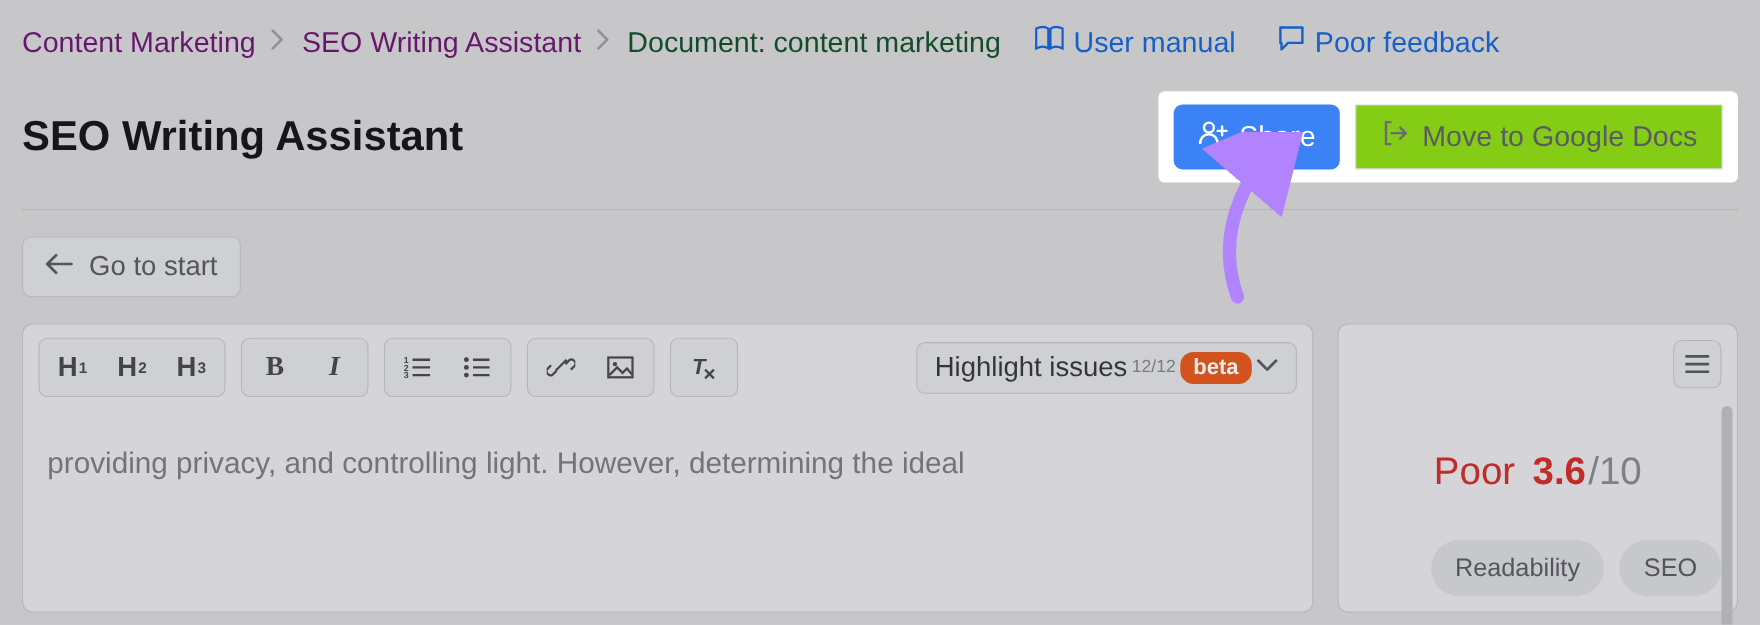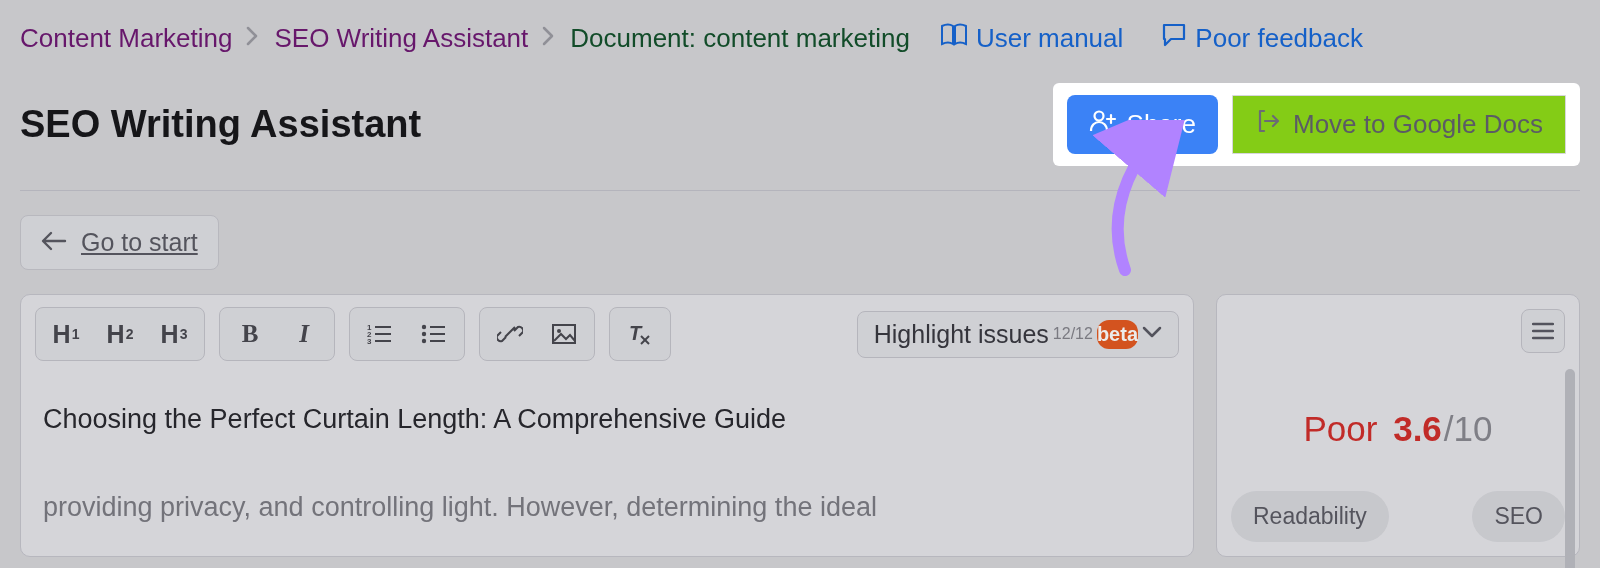--- a/index.html
+++ b/index.html
@@ -17,53 +17,53 @@
 
     .title-row { display: flex; align-items: center; justify-content: space-between; margin-top: 28px; padding-bottom: 24px; border-bottom: 1px solid #c4c4cc; }
     .page-title { font-size: 38px; font-weight: 700; color: #18181c; }
 
     .header-buttons { display: flex; gap: 14px; background: #fff; padding: 12px 14px; border-radius: 6px; position: relative; z-index: 5; }
     .btn-share { display: inline-flex; align-items: center; gap: 10px; background: #3b82f6; color: #fff; padding: 12px 22px; font-size: 26px; font-weight: 500; border-radius: 8px; cursor: pointer; border: none; }
     .btn-gdocs { display: inline-flex; align-items: center; gap: 12px; background: #84cc16; color: #5b5b65; padding: 12px 22px; font-size: 26px; font-weight: 500; border-radius: 1px; cursor: pointer; border: 1px solid #d6d6dc; }
 
     
     .subheader { padding: 24px 20px 24px 20px; }
-    .btn-gotostart { display: inline-flex; align-items: center; gap: 14px; background: #e1e2e6; color: #5c5c65; padding: 12px 20px; font-size: 25px; border-radius: 8px; border: 1px solid #c8c8cf; cursor: pointer; text-decoration: underline; }
+    .btn-gotostart { display: inline-flex; align-items: center; gap: 14px; background: #e1e2e6; color: #5c5c65; padding: 12px 20px; font-size: 25px; border-radius: 8px; border: 1px solid #c8c8cf; cursor: pointer; }
 
     
     .content-row { display: flex; gap: 22px; padding: 0 20px; }
     .editor-panel { flex: 1; background: #e8e8ec; border: 1px solid #c7c7cf; border-radius: 10px; overflow: hidden; }
     .toolbar { display: flex; align-items: center; gap: 14px; padding: 12px 14px; }
     .tgroup { display: flex; align-items: center; gap: 2px; background: #e1e2e6; border: 1px solid #c5c5cd; border-radius: 8px; padding: 4px; }
     .tbtn { width: 52px; height: 44px; display: inline-flex; align-items: center; justify-content: center; cursor: pointer; font-size: 25px; color: #4a4a52; font-weight: 600; border-radius: 6px; }
     .tbtn.small-sub { position: relative; font-family: Georgia, serif; }
     .tbtn.small-sub span.sub { font-size: 14px; font-weight: 600; margin-left: 1px; }
     .tbtn.bold { font-weight: 800; font-family: Georgia, serif; }
     .tbtn.italic { font-style: italic; font-family: Georgia, serif; }
 
     .highlight-group { margin-left: auto; display: flex; align-items: center; gap: 4px; background: #e1e2e6; border: 1px solid #c5c5cd; border-radius: 8px; padding: 8px 16px; cursor: pointer; }
     .hl-label { font-size: 25px; color: #3a3a42; }
     .hl-count { font-size: 16px; color: #85858d; }
-    .beta-badge { background: #e55b22; color: #fff; font-size: 20px; font-weight: 600; padding: 3px 0; border-radius: 12px; }
+    .beta-badge { background: #e55b22; color: #fff; font-size: 20px; font-weight: 600; padding: 3px 12px; border-radius: 12px; }
     .chev { color: #5b5b65; }
 
     .editor-body { padding: 22px 22px 0 22px; font-size: 27px; line-height: 1.85; color: #2a2a30; }
     .editor-heading { font-weight: 400; margin-bottom: 38px; }
     .editor-p2 { color: #7d7d85; margin-top: 2px; }
 
     .side-panel { width: 364px; background: #e8e8ec; border: 1px solid #c7c7cf; border-radius: 10px; padding: 14px; position: relative; }
     .side-top { display: flex; justify-content: flex-end; }
     .menu-icon { width: 44px; height: 44px; display: inline-flex; align-items: center; justify-content: center; border: 1px solid #c5c5cd; border-radius: 8px; cursor: pointer; background: #e1e2e6; }
 
     .score-row { text-align: center; margin-top: 56px; font-size: 35px; }
     .score-label { color: #d22f2c; font-weight: 500; }
     .score-val { color: #d22f2c; font-weight: 800; margin-left: 6px; }
     .score-max { color: #8a8a92; margin-left: 2px; }
 
-    .chip-row { display: flex; margin-top: 42px; justify-content: space-between; }
+    .chip-row { display: flex; gap: 14px; margin-top: 42px; justify-content: flex-end; }
     .chip { background: #d8d9de; color: #5c5c65; font-size: 23px; padding: 12px 22px; border-radius: 28px; cursor: pointer; }
 
     .scrollbar { position: absolute; right: 4px; top: 74px; width: 10px; height: 210px; background: #bfc0c7; border-radius: 6px; cursor: pointer; }
 
     
     .arrow-svg { position: absolute; top: 120px; left: 1080px; z-index: 10; pointer-events: none; }
   </style>
 </head>
 <body>
 
@@ -214,21 +214,20 @@
         <span class="beta-badge">beta</span>
         <span class="chev">
           <svg width="20" height="14" viewBox="0 0 20 14">
               <path d="M2 3 L10 11 L18 3" stroke="#5b5b65" stroke-width="2.5" fill="none" stroke-linecap="round" stroke-linejoin="round"></path>
             </svg>
         </span>
       </div>
     </div>
 
     <div class="editor-body">
-      <div class="editor-heading">Choosing the Perfect Curtain Length: A Comprehensive Guide</div>
       <div class="editor-p2">providing privacy, and controlling light. However, determining the ideal</div>
     </div>
   </div>
 
   <div class="side-panel">
     <div class="side-top">
       <span class="menu-icon">
         <svg width="22" height="18" viewBox="0 0 22 18">
             <line x1="1" y1="2" x2="21" y2="2" stroke="#5b5b65" stroke-width="2.4" stroke-linecap="round"></line>
             <line x1="1" y1="9" x2="21" y2="9" stroke="#5b5b65" stroke-width="2.4" stroke-linecap="round"></line>

